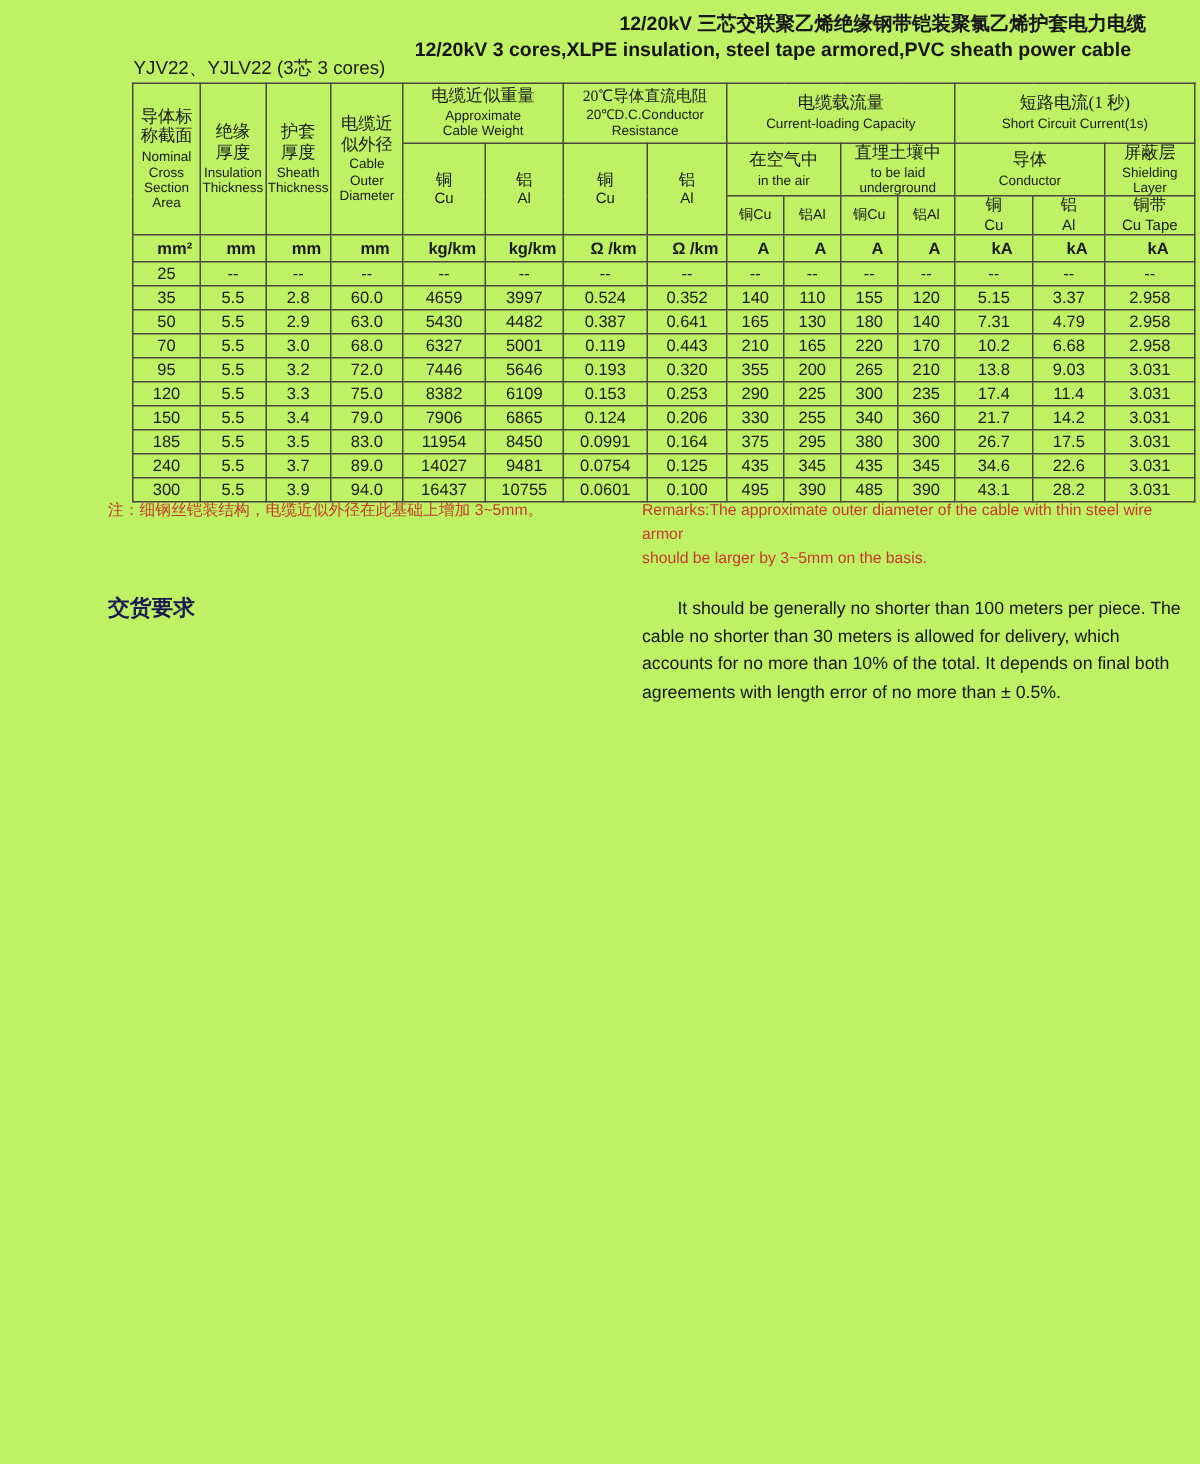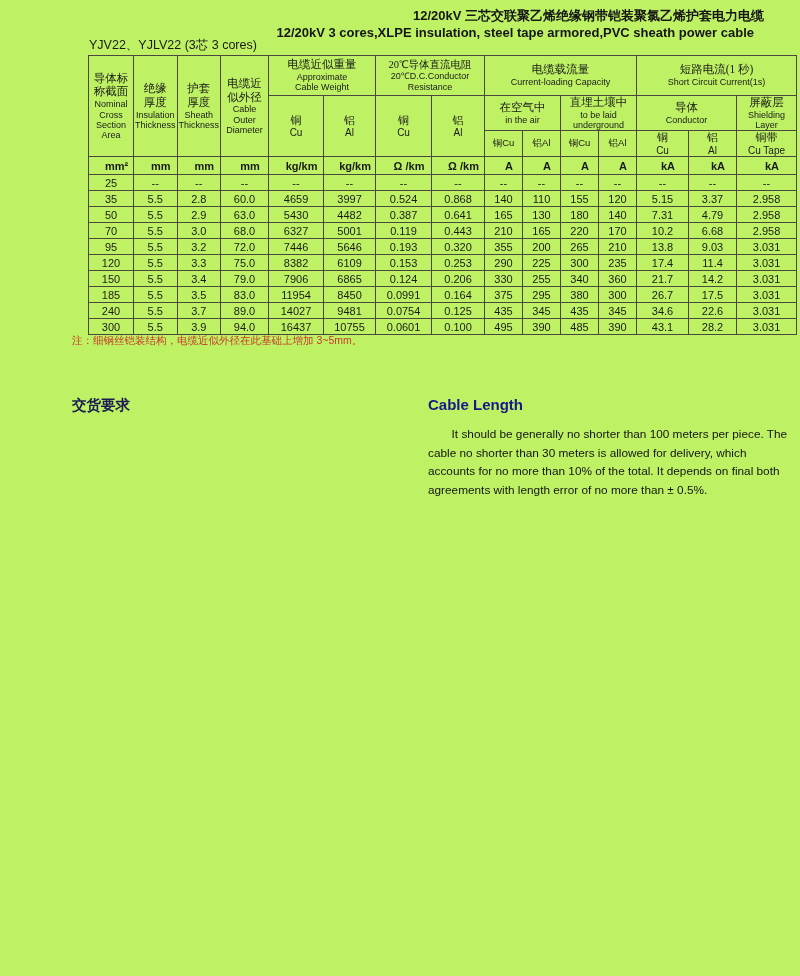--- a/index.html
+++ b/index.html
@@ -235,21 +235,21 @@
             <td>--</td>
           </tr>
           <tr>
             <td>35</td>
             <td>5.5</td>
             <td>2.8</td>
             <td>60.0</td>
             <td>4659</td>
             <td>3997</td>
             <td>0.524</td>
-            <td>0.868</td>
+            <td>0.352</td>
             <td>140</td>
             <td>110</td>
             <td>155</td>
             <td>120</td>
             <td>5.15</td>
             <td>3.37</td>
             <td>2.958</td>
           </tr>
           <tr>
             <td>50</td>
@@ -386,25 +386,26 @@
             <td>43.1</td>
             <td>28.2</td>
             <td>3.031</td>
           </tr>
         </tbody>
     </table>
   </div>
 
   <div class="note-row">
     <div class="note-zh">注：细钢丝铠装结构，电缆近似外径在此基础上增加 3~5mm。</div>
+    <div class="note-en">Remarks:The approximate outer diameter of the cable with thin steel wire armor
+should    be larger by 3~5mm on the basis.</div>
   </div>
 
   <div class="sections">
     <div class="section-left">
       <div class="sec-heading-zh">交货要求</div>
     </div>
     <div class="section-right">
-      <div class="sec-heading-en">Cable Length</div>
       <div class="sec-body-en">It should be generally no shorter than 100 meters per piece. The cable no shorter than 30 meters is allowed for delivery, which accounts for no more than 10% of the total.  It depends on final both agreements with length error of no more than ± 0.5%.</div>
     </div>
   </div>
 
 </div>
 
 </body></html>

